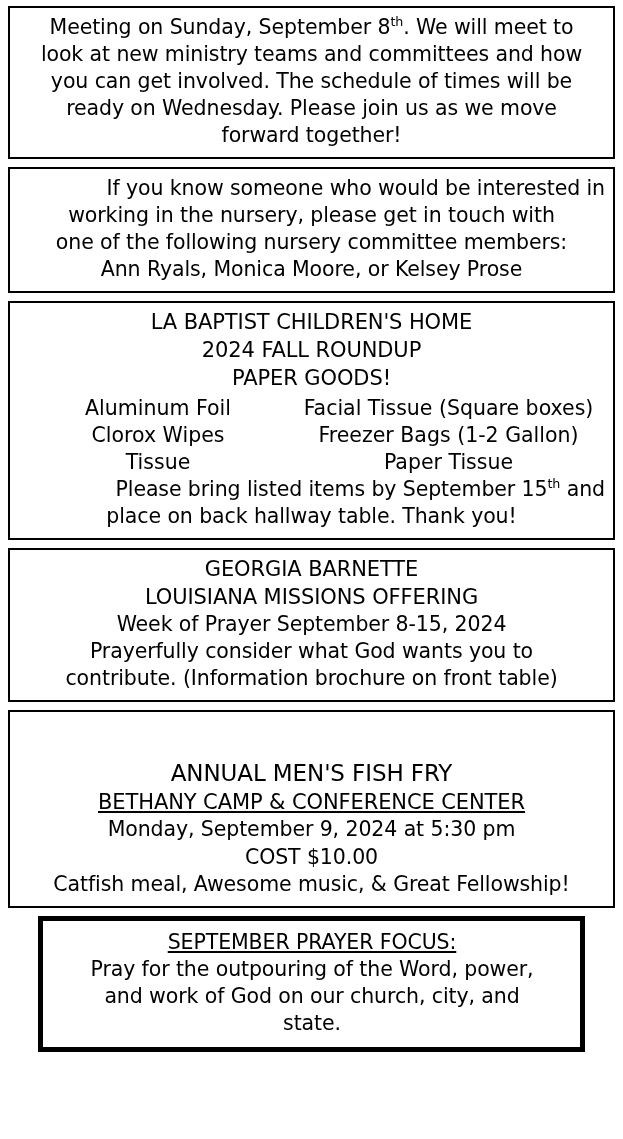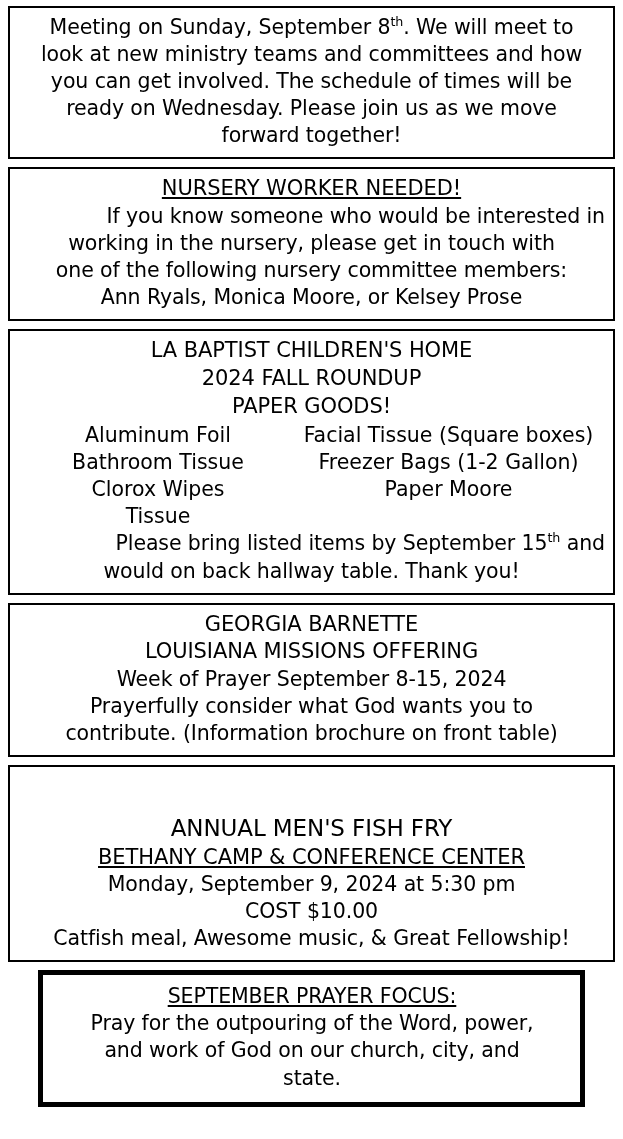--- a/index.html
+++ b/index.html
@@ -91,46 +91,44 @@
 
   <div class="box">
     <span class="ln"><span>Meeting on Sunday, September 8<sup>th</sup>.   We will meet to</span></span>
     <span class="ln">look at new ministry teams and committees and how</span>
     <span class="ln">you can get involved.  The schedule of times will be</span>
     <span class="ln">ready on Wednesday.  Please join us as we move</span>
     <span class="ln">forward together!</span>
   </div>
 
   <div class="box">
-    <span class="ln caps u">NURSERY WORKER NEEDED!</span>
     <span class="ln tight">If you know someone who would be interested in</span>
     <span class="ln">working in the nursery, please get in touch with</span>
     <span class="ln">one of the following nursery committee members:</span>
     <span class="ln">Ann Ryals, Monica Moore,  or Kelsey Prose</span>
   </div>
 
   <div class="box">
     <span class="ln caps">LA BAPTIST CHILDREN'S HOME</span>
     <span class="ln caps">2024 FALL ROUNDUP</span>
     <span class="ln caps">PAPER GOODS!</span>
     <div class="goods">
       <div class="col c1">
         <span class="item">Aluminum Foil</span>
-        <span class="item">Bathroom Tissue</span>
         <span class="item">Clorox Wipes</span>
         <span class="item">Tissue</span>
       </div>
       <div class="col c2">
         <span class="item">Facial Tissue (Square boxes)</span>
         <span class="item">Freezer Bags (1-2 Gallon)</span>
-        <span class="item">Paper Moore</span>
+        <span class="item">Paper Tissue</span>
       </div>
     </div>
     <span class="ln tight">Please bring listed items by September 15<sup>th</sup> and</span>
-    <span class="ln">would on back hallway table.  Thank you!</span>
+    <span class="ln">place on back hallway table.  Thank you!</span>
   </div>
 
   <div class="box">
     <span class="ln caps">GEORGIA BARNETTE</span>
     <span class="ln caps">LOUISIANA MISSIONS OFFERING</span>
     <span class="ln">Week of Prayer September 8-15, 2024</span>
     <span class="ln">Prayerfully consider what God wants you to</span>
     <span class="ln">contribute. (Information brochure on front table)</span>
   </div>
 

